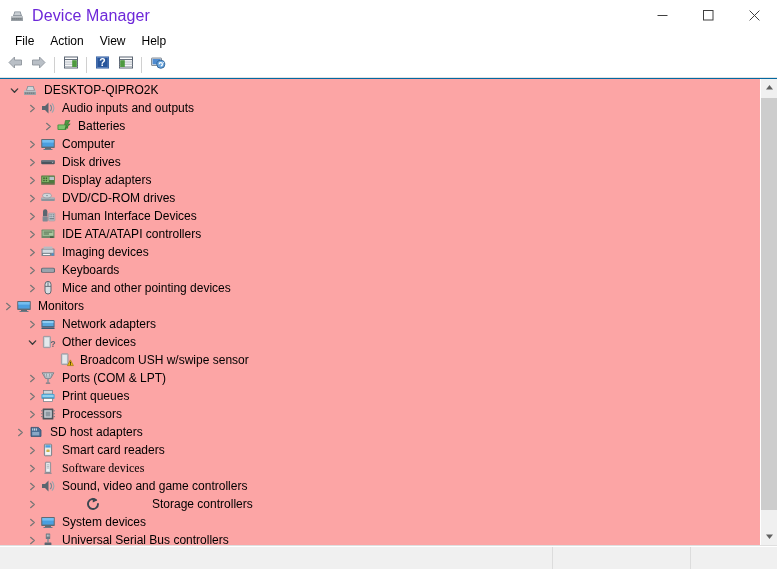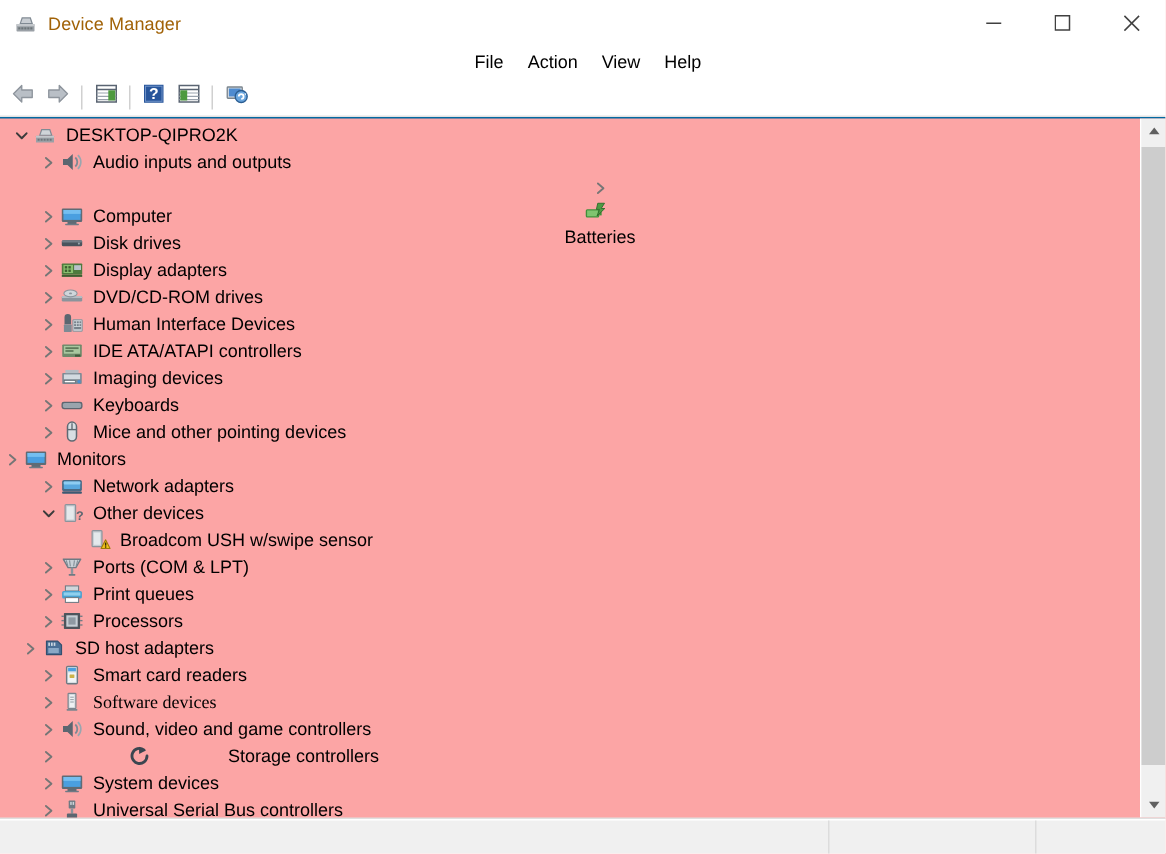--- a/index.html
+++ b/index.html
@@ -25,42 +25,41 @@
     display: flex; align-items: center;
     flex: 0 0 31px;
     position: relative;
   }
   .title-icon {
     width: 16px; height: 16px;
     margin-left: 9px; margin-right: 7px;
     position: relative; flex: 0 0 16px;
   }
   .title-text {
-    font-size: 12px;
-    color: #a16207;
+    font-size: 16px;
+    color: #6d28d9;
     letter-spacing: 0.1px;
     white-space: nowrap;
   }
   .win-buttons {
     position: absolute; right: 0; top: 0;
     height: 31px; display: flex;
   }
   .win-btn {
     width: 46px; height: 31px;
     display: flex; align-items: center; justify-content: center;
     color: #404040;
   }
 
   
   .menubar {
     height: 21px; flex: 0 0 21px;
     background: #ffffff;
     display: flex; align-items: center;
     padding-left: 7px;
-    justify-content: center;
   }
   .menu-item {
     font-size: 12px;
     color: #000000;
     padding: 2px 8px 3px 8px;
     white-space: nowrap;
   }
 
   
   .toolbar {
@@ -309,21 +308,21 @@
               <path d="M2.6 1.3 L6.3 4.5 L2.6 7.7" fill="none" stroke="#767676" stroke-width="1.25" stroke-linecap="round" stroke-linejoin="round"></path>
             </svg>
           </div>
           <div class="row-icon"><svg width="16" height="16" viewBox="0 0 16 16">
               <path d="M2 6 L5 6 L8.5 2.6 L8.5 13.4 L5 10 L2 10 Z" fill="#5b6670"></path>
               <path d="M10.2 5 a4 4 0 0 1 0 6" fill="none" stroke="#7d8a94" stroke-width="1.2"></path>
               <path d="M11.9 3.4 a6.3 6.3 0 0 1 0 9.2" fill="none" stroke="#9aa6af" stroke-width="1.1"></path>
             </svg></div>
           <div class="row-label">Audio inputs and outputs</div>
         </div>
-        <div class="row" style="padding-left: 40px; flex-direction: column;">
+        <div class="row" style="padding-left: 40px;">
           <div class="twisty">
             <svg width="9" height="9" viewBox="0 0 9 9">
               <path d="M2.6 1.3 L6.3 4.5 L2.6 7.7" fill="none" stroke="#767676" stroke-width="1.25" stroke-linecap="round" stroke-linejoin="round"></path>
             </svg>
           </div>
           <div class="row-icon"><svg width="16" height="16" viewBox="0 0 16 16">
               <rect x="1.5" y="6.5" width="9" height="5.5" rx="1" fill="#3f8f3a"></rect>
               <rect x="2.4" y="7.3" width="7.2" height="3.9" fill="#7fc46f"></rect>
               <rect x="10.5" y="8" width="1.6" height="2.6" fill="#3f8f3a"></rect>
               <path d="M9.5 2.5 L14 2.5 L11.8 6 L14.2 6 L9 11 L10.7 6.6 L8.6 6.6 Z" fill="#4e9a43" stroke="#2c6b28" stroke-width="0.6"></path>

